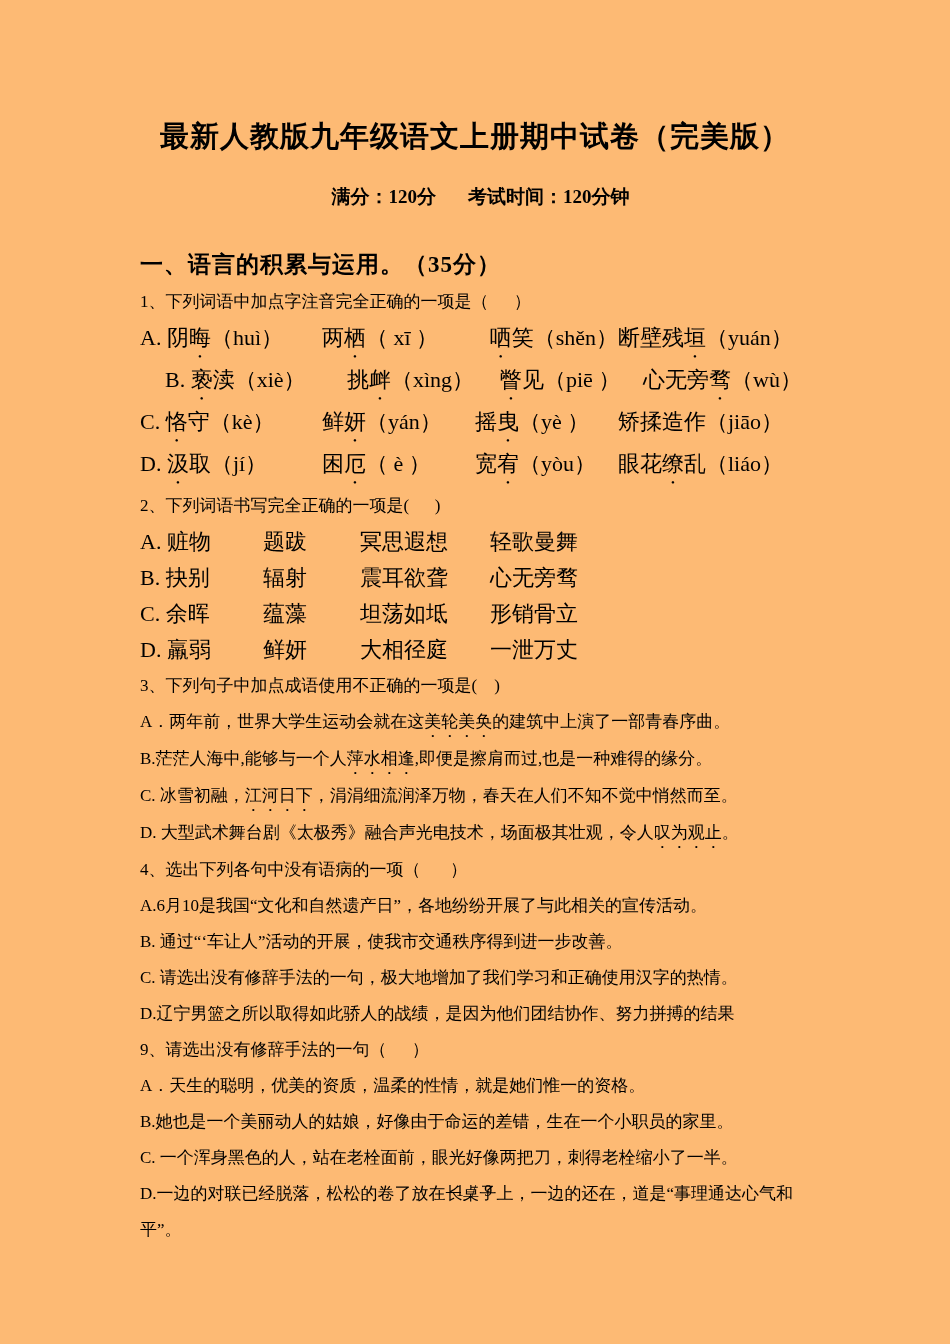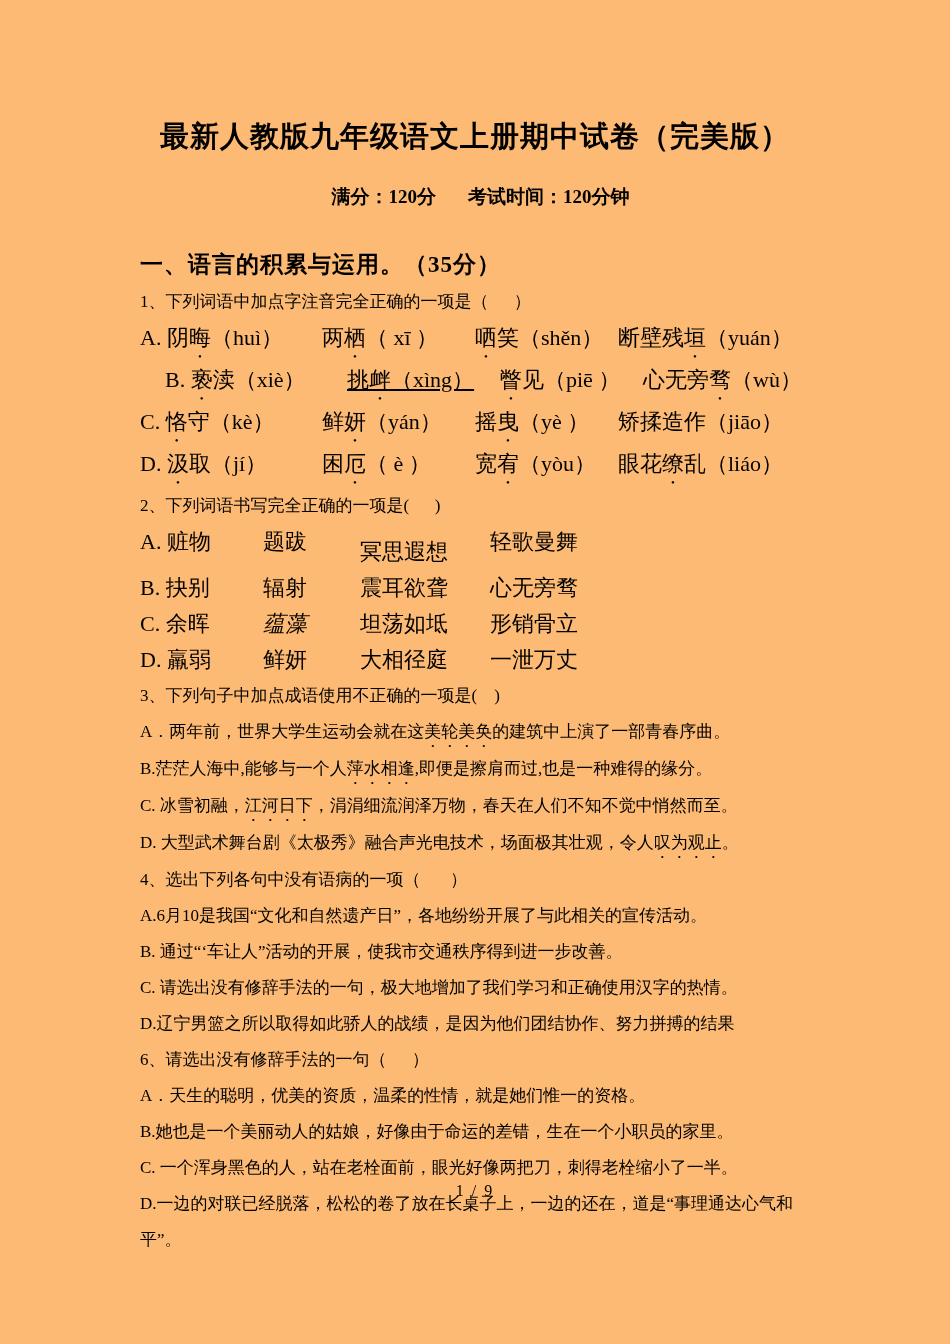--- a/index.html
+++ b/index.html
@@ -48,26 +48,26 @@
     <span>考试时间：120分钟</span>
   </div>
   <div class="content">
     <h2 class="section-heading">一、语言的积累与运用。（35分）</h2>
     <div>
         <div class="question">
           <div class="stem">1、下列词语中加点字注音完全正确的一项是（      ）</div>
           <div class="opt-row">
             <span class="cell" style="width: 182px;">A. 阴<span class="em-dot">晦</span>（huì）</span>
             <span class="cell" style="width: 153px;">两<span class="em-dot">栖</span>（ xī ）</span>
-            <span class="cell" style="width: 143px;"><span class="em-dot">哂</span>笑（shěn）</span>
+            <span class="cell" style="width: 143px; text-align: right;"><span class="em-dot">哂</span>笑（shěn）</span>
             <span class="cell last">断壁残<span class="em-dot">垣</span>（yuán）</span>
           </div>
           <div class="opt-row">
             <span class="cell" style="width: 182px; margin-left: 25px;">B. <span class="em-dot">亵</span>渎（xiè）</span>
-            <span class="cell" style="width: 153px; text-decoration: underline;">挑<span class="em-dot">衅</span>（xìng）</span>
+            <span class="cell" style="width: 153px;">挑<span class="em-dot">衅</span>（xìng）</span>
             <span class="cell" style="width: 143px;"><span class="em-dot">瞥</span>见（piē ）</span>
             <span class="cell last">心无旁<span class="em-dot">骛</span>（wù）</span>
           </div>
           <div class="opt-row">
             <span class="cell" style="width: 182px;">C. <span class="em-dot">恪</span>守（kè）</span>
             <span class="cell" style="width: 153px;">鲜<span class="em-dot">妍</span>（yán）</span>
             <span class="cell" style="width: 143px;">摇<span class="em-dot">曳</span>（yè ）</span>
             <span class="cell last">矫揉造作（jiāo）</span>
           </div>
           <div class="opt-row">
@@ -75,32 +75,32 @@
             <span class="cell" style="width: 153px;">困<span class="em-dot">厄</span>（ è ）</span>
             <span class="cell" style="width: 143px;">宽<span class="em-dot">宥</span>（yòu）</span>
             <span class="cell last">眼花<span class="em-dot">缭</span>乱（liáo）</span>
           </div>
         </div>
         <div class="question">
           <div class="stem">2、下列词语书写完全正确的一项是(      )</div>
           <div class="opt-row">
             <span class="cell" style="width: 123px;">A. 赃物</span>
             <span class="cell" style="width: 97px;">题跋</span>
-            <span class="cell" style="width: 130px; margin-top: 10px;">冥思遐想</span>
+            <span class="cell" style="width: 130px;">冥思遐想</span>
             <span class="cell last">轻歌曼舞</span>
           </div>
           <div class="opt-row">
             <span class="cell" style="width: 123px;">B. 抉别</span>
             <span class="cell" style="width: 97px;">辐射</span>
             <span class="cell" style="width: 130px;">震耳欲聋</span>
             <span class="cell last">心无旁骛</span>
           </div>
           <div class="opt-row">
             <span class="cell" style="width: 123px;">C. 余晖</span>
-            <span class="cell" style="width: 97px; font-style: italic;">蕴藻</span>
+            <span class="cell" style="width: 97px;">蕴藻</span>
             <span class="cell" style="width: 130px;">坦荡如坻</span>
             <span class="cell last">形销骨立</span>
           </div>
           <div class="opt-row">
             <span class="cell" style="width: 123px;">D. 羸弱</span>
             <span class="cell" style="width: 97px;">鲜妍</span>
             <span class="cell" style="width: 130px;">大相径庭</span>
             <span class="cell last">一泄万丈</span>
           </div>
         </div>
@@ -112,21 +112,21 @@
           <div class="opt-line">D. 大型武术舞台剧《太极秀》融合声光电技术，场面极其壮观，令人<span class="em-dot">叹为观止</span>。</div>
         </div>
         <div class="question">
           <div class="stem">4、选出下列各句中没有语病的一项（       ）</div>
           <div class="opt-line">A.6月10是我国“文化和自然遗产日”，各地纷纷开展了与此相关的宣传活动。</div>
           <div class="opt-line">B. 通过“‘车让人”活动的开展，使我市交通秩序得到进一步改善。</div>
           <div class="opt-line">C. 请选出没有修辞手法的一句，极大地增加了我们学习和正确使用汉字的热情。</div>
           <div class="opt-line">D.辽宁男篮之所以取得如此骄人的战绩，是因为他们团结协作、努力拼搏的结果</div>
         </div>
         <div class="question">
-          <div class="stem">6、请选出没有修辞手法的一句（      ）</div>
+          <div class="stem">9、请选出没有修辞手法的一句（      ）</div>
           <div class="opt-line">A．天生的聪明，优美的资质，温柔的性情，就是她们惟一的资格。</div>
           <div class="opt-line">B.她也是一个美丽动人的姑娘，好像由于命运的差错，生在一个小职员的家里。</div>
           <div class="opt-line">C. 一个浑身黑色的人，站在老栓面前，眼光好像两把刀，刺得老栓缩小了一半。</div>
           <div class="opt-line">D.一边的对联已经脱落，松松的卷了放在长桌子上，一边的还在，道是“事理通达心气和平”。</div>
         </div>
       </div>
   </div>
   <div class="footer">1 / 9</div>
 </div>
 

